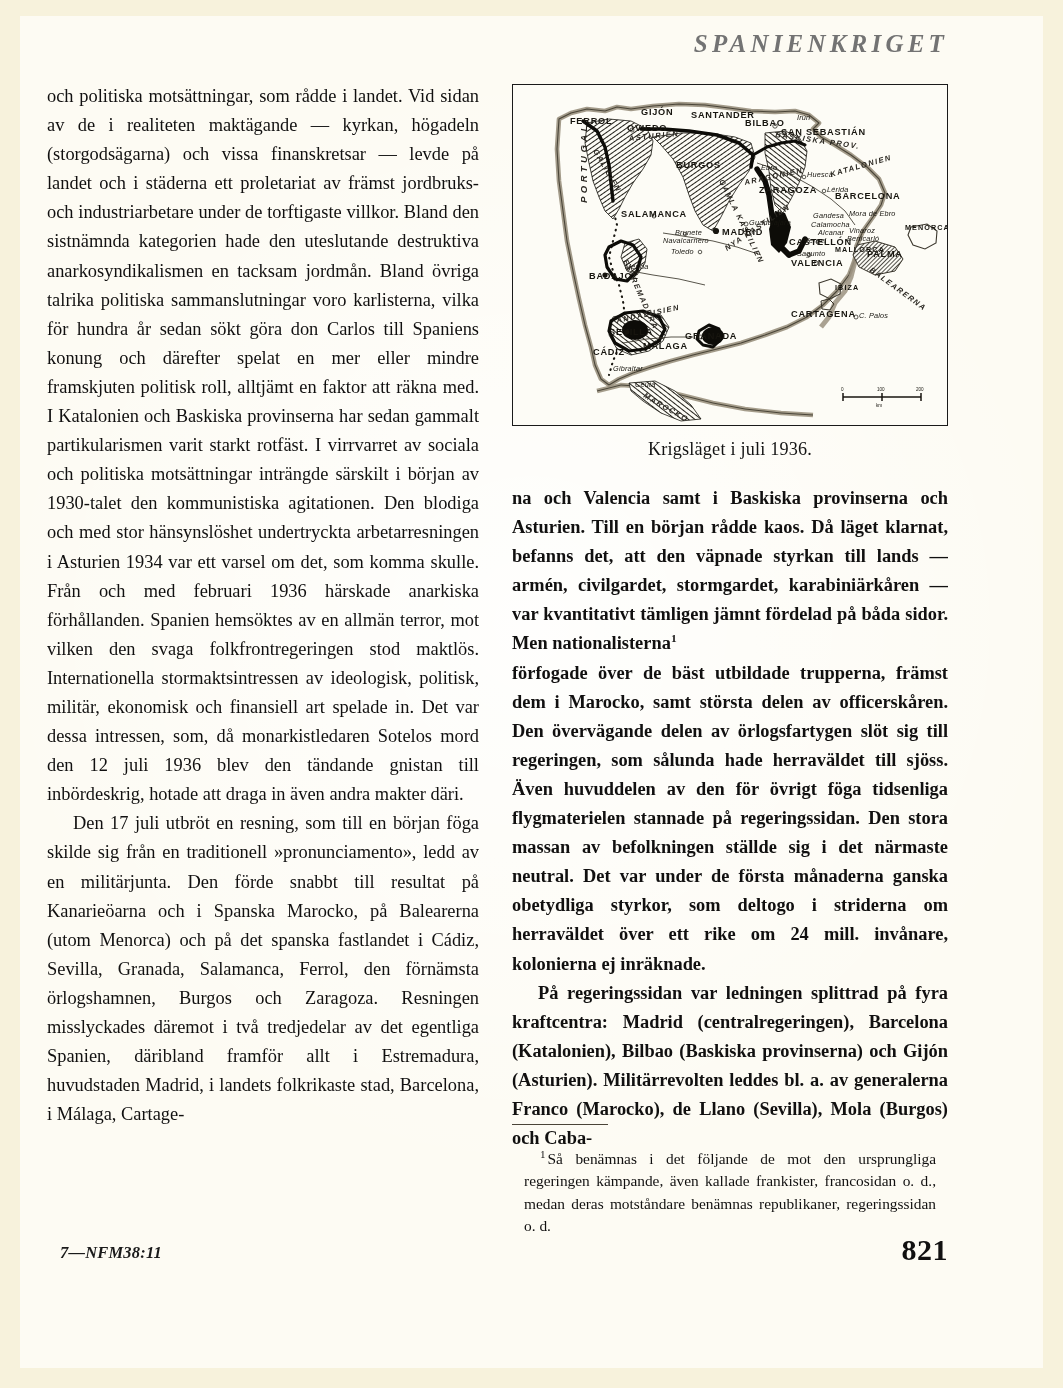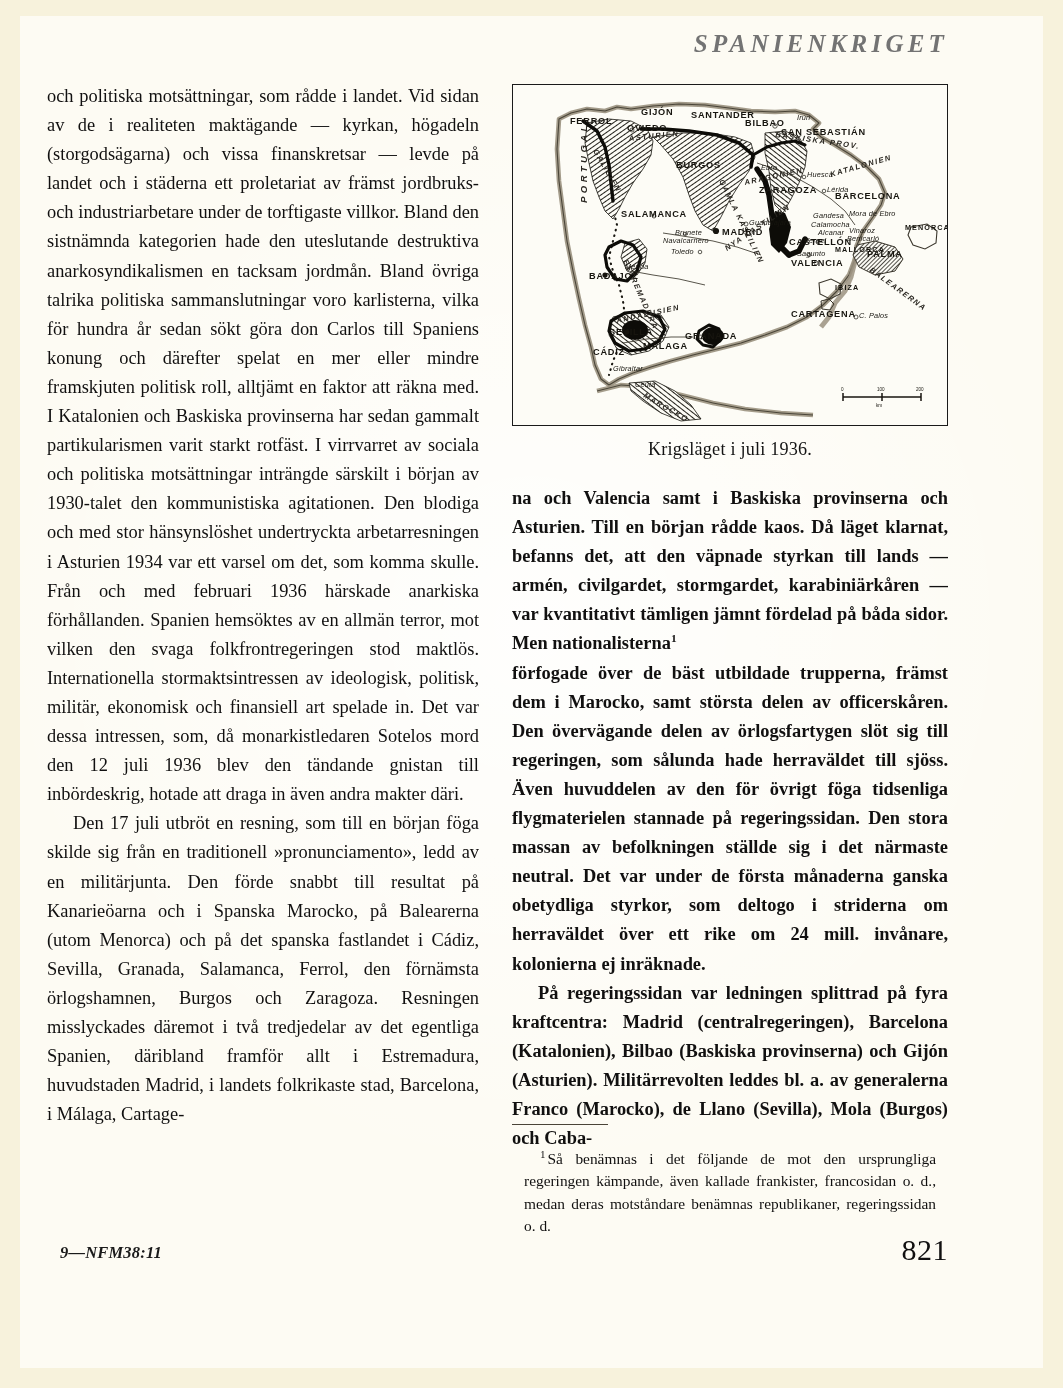--- a/index.html
+++ b/index.html
@@ -141,21 +141,21 @@
     font-size: 16.5px;
     color: #1a1a1a;
     letter-spacing: 0.2px;
   }
   .folio {
     position: absolute;
     left: 0;
     top: 1233px;
     width: 948px;
     text-align: right;
-    font-weight: 400;
+    font-weight: 700;
     font-size: 30px;
     color: #111010;
     letter-spacing: 0.5px;
   }
 
   
   .mtxt { font-family: "Liberation Sans", "DejaVu Sans", sans-serif; fill: #17150f; }
   .city-major  { font-size: 9.2px; font-weight: 700; letter-spacing: 0.75px; }
   .city-minor  { font-size: 7.3px; font-style: italic; letter-spacing: 0.2px; }
   .region      { font-size: 7.6px; font-style: italic; font-weight: 700; letter-spacing: 1.5px; fill: #2a2721; }
@@ -391,17 +391,17 @@
       <p><span>na och Valencia samt i Baskiska provinserna och Asturien. Till en början rådde kaos. Då läget klarnat, befanns det, att den väpnade styrkan till lands — armén, civilgardet, stormgardet, karabiniärkåren — var kvantitativt tämligen jämnt fördelad på båda sidor. Men nationalisterna</span><sup class="fnref">1</sup></p>
       <p>förfogade över de bäst utbildade trupperna, främst dem i Marocko, samt största delen av officerskåren. Den övervägande delen av örlogsfartygen slöt sig till regeringen, som sålunda hade herraväldet till sjöss. Även huvuddelen av den för övrigt föga tidsenliga flygmaterielen stannade på regeringssidan. Den stora massan av befolkningen ställde sig i det närmaste neutral. Det var under de första månaderna ganska obetydliga styrkor, som deltogo i striderna om herraväldet över ett rike om 24 mill. invånare, kolonierna ej inräknade.</p>
       <p class="indent">På regeringssidan var ledningen splittrad på fyra kraftcentra: Madrid (centralregeringen), Barcelona (Katalonien), Bilbao (Baskiska provinserna) och Gijón (Asturien). Militärrevolten leddes bl. a. av generalerna Franco (Marocko), de Llano (Sevilla), Mola (Burgos) och Caba-</p>
     </div>
 
     <div id="footnote-rule"></div>
     <div id="footnote">
       <p><span class="fnmark">1</span><span>Så benämnas i det följande de mot den ursprungliga regeringen kämpande, även kallade frankister, francosidan o. d., medan deras motståndare benämnas republikaner, regeringssidan o. d.</span></p>
     </div>
 
-    <div class="signature">9—NFM38:11</div>
+    <div class="signature">7—NFM38:11</div>
     <div class="folio">821</div>
 
   </div>
 </div>
 
 </body></html>

